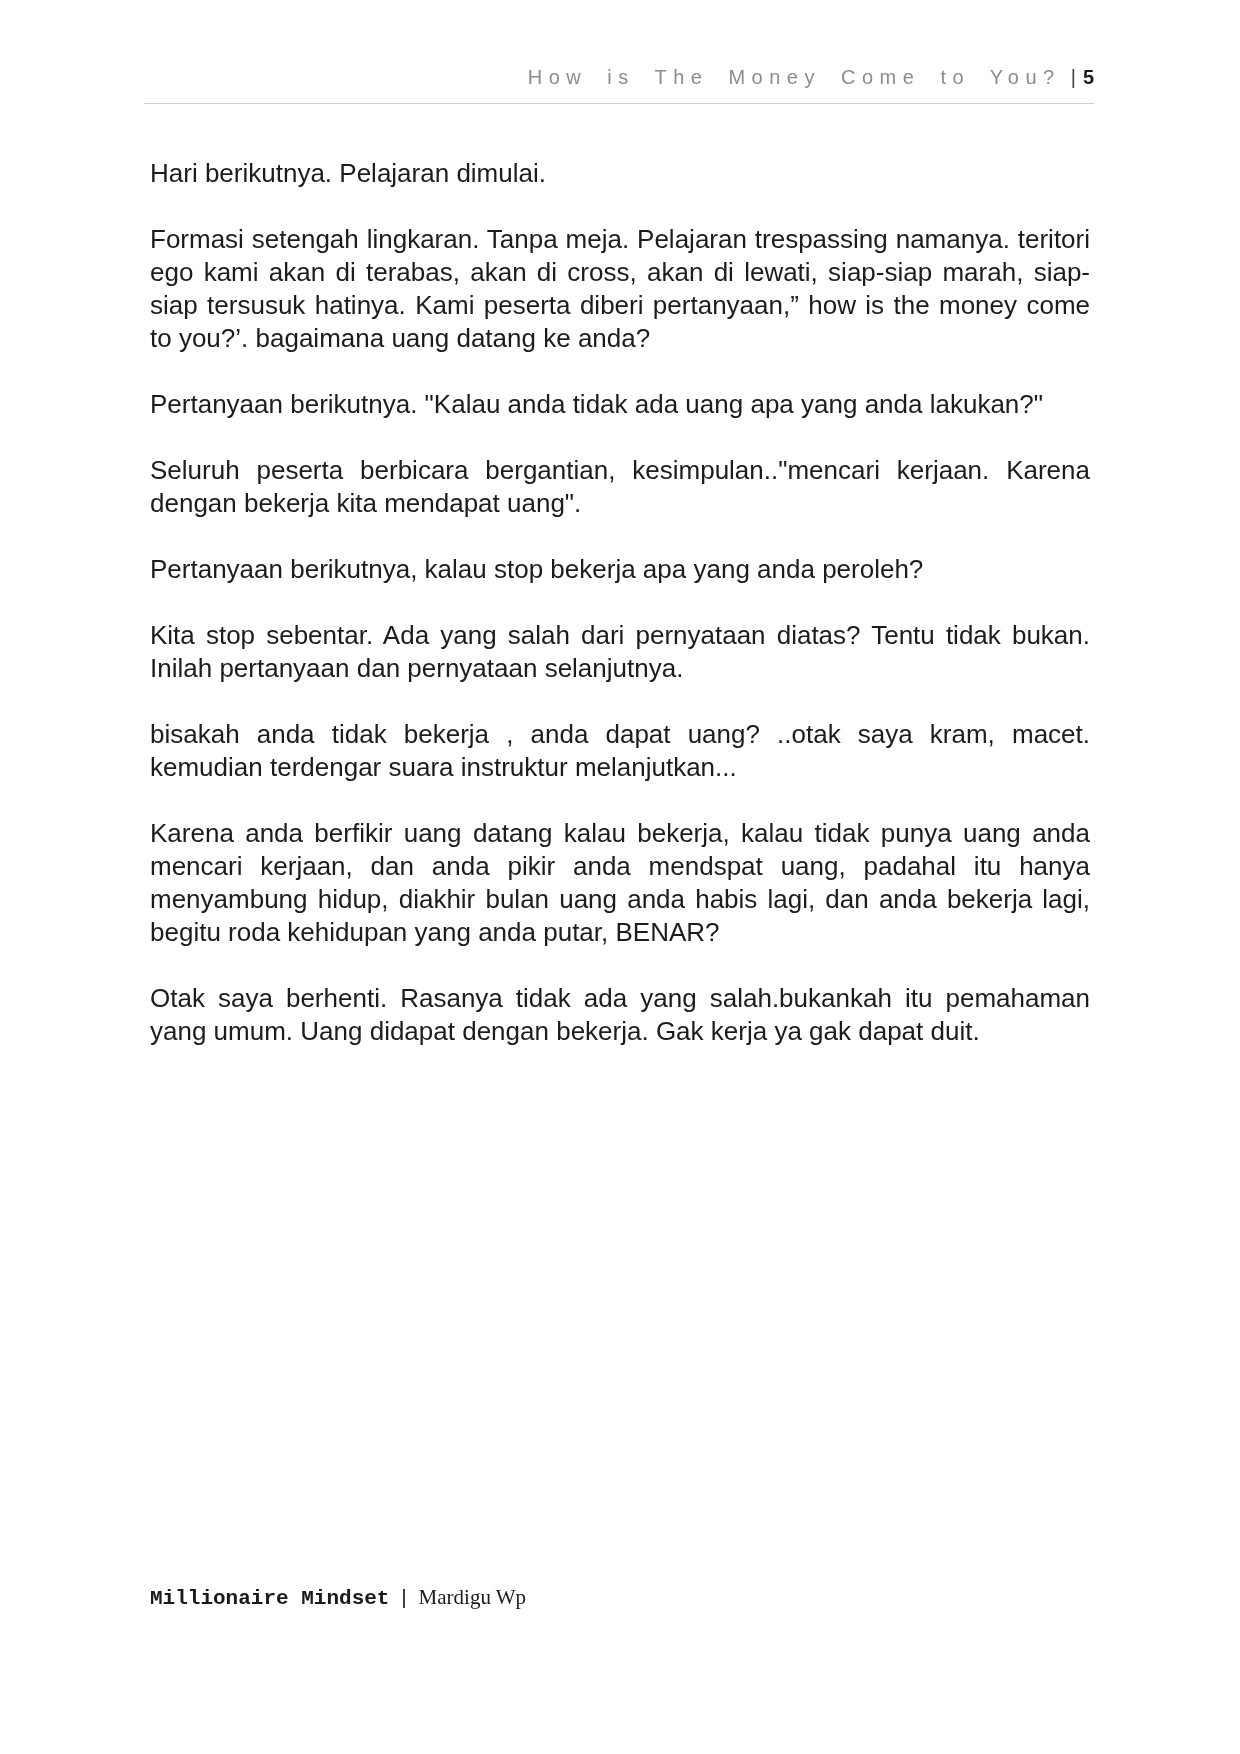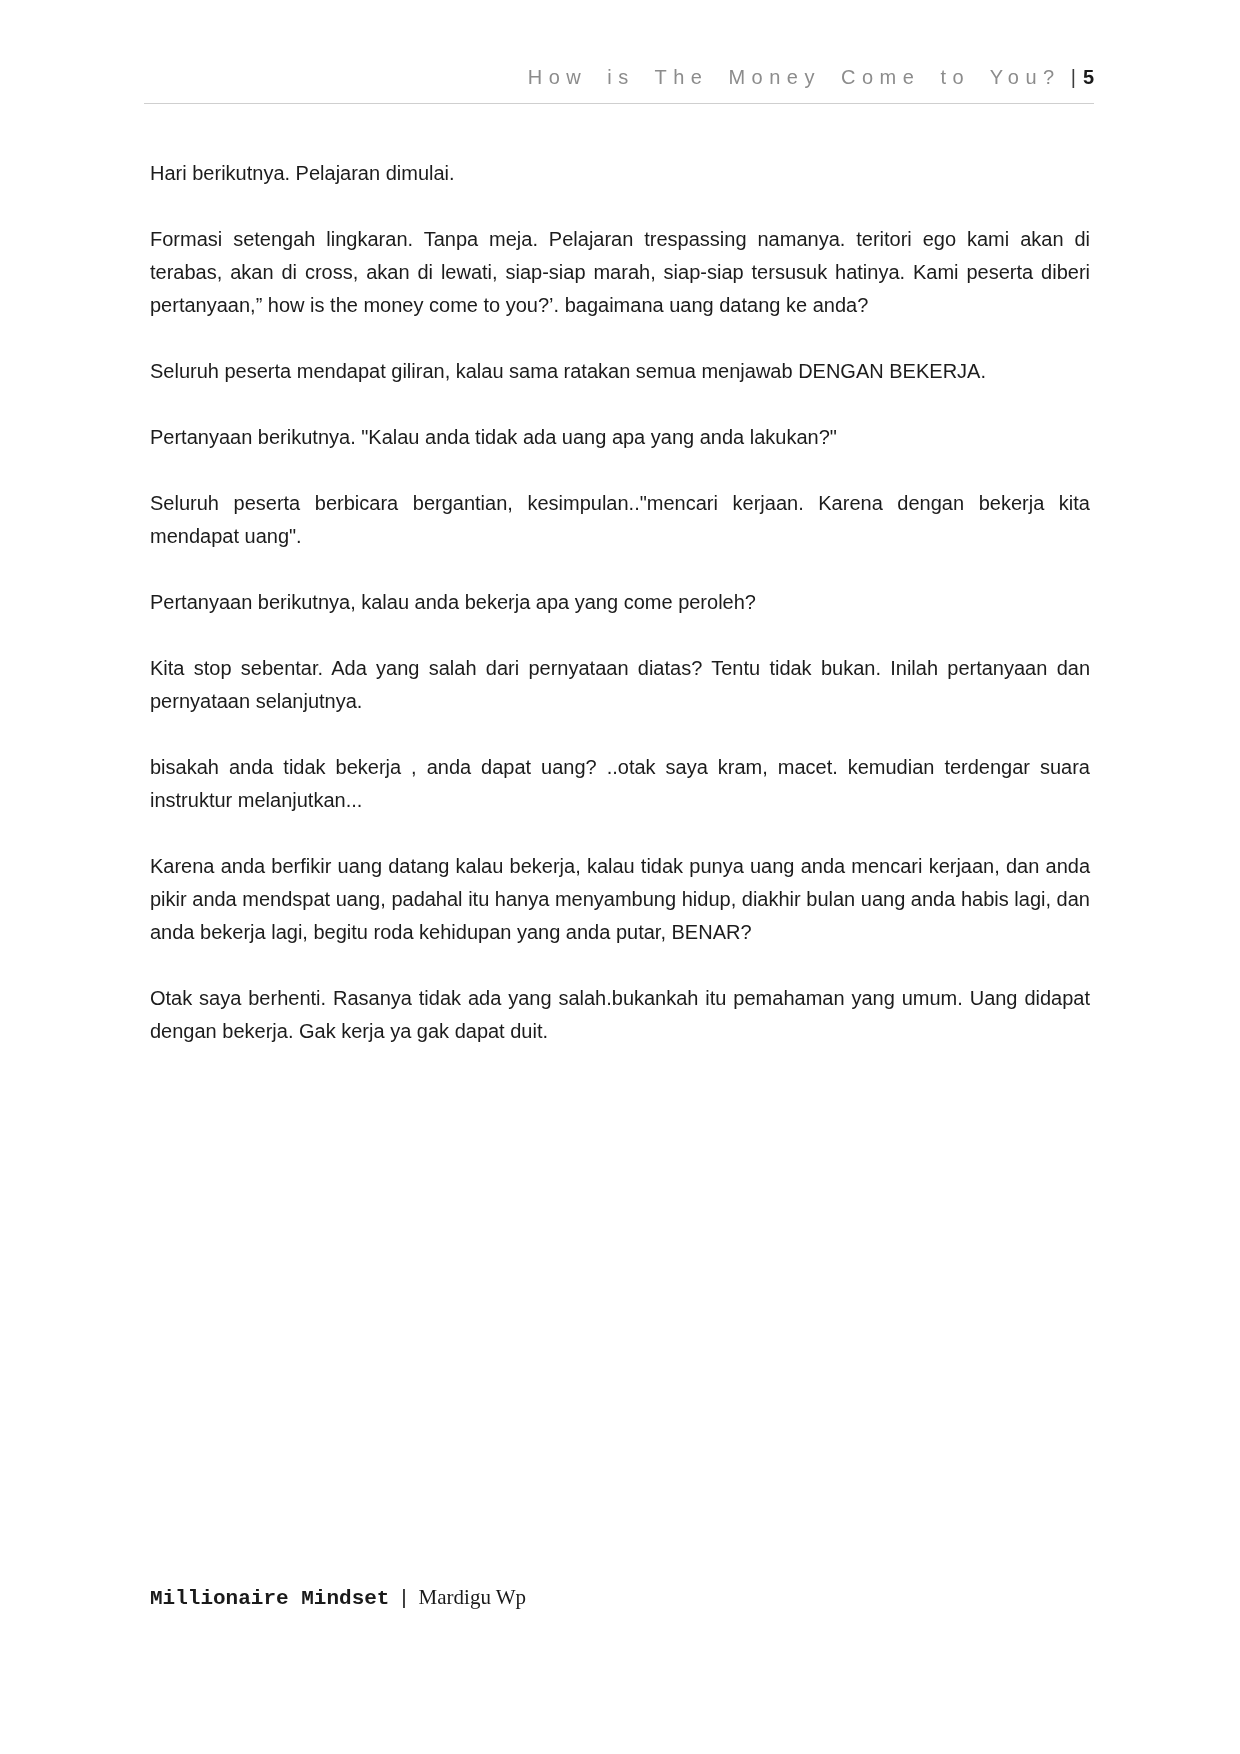--- a/index.html
+++ b/index.html
@@ -46,21 +46,21 @@
     left: 144px;
     width: 950px;
     height: 1px;
     background: #cfcfcf;
   }
   .page-body {
     position: absolute;
     top: 157px;
     left: 150px;
     width: 940px;
-    font-size: 20px;
+    font-size: 26px;
     line-height: 33px;
     color: #1c1c1c;
     text-align: justify;
   }
   .page-body p {
     margin: 0 0 33px 0;
   }
   .page-footer {
     position: absolute;
     top: 1585px;
@@ -89,24 +89,23 @@
 
   <div class="page-header">
     <span class="running-title">How is The Money Come to You?</span><span class="header-separator">|</span><span class="page-number">5</span>
   </div>
 
   <div class="header-rule"></div>
 
   <div class="page-body">
     <p>Hari berikutnya. Pelajaran dimulai.</p>
     <p>Formasi setengah lingkaran. Tanpa meja. Pelajaran trespassing namanya. teritori ego kami akan di terabas, akan di cross, akan di lewati, siap-siap marah, siap-siap tersusuk hatinya. Kami peserta diberi pertanyaan,” how is the money come to you?’. bagaimana uang datang ke anda?</p>
-    <p>Seluruh peserta mendapat giliran, kalau sama ratakan semua menjawab DENGAN BEKERJA.</p>
     <p>Pertanyaan berikutnya. "Kalau anda tidak ada uang apa yang anda lakukan?"</p>
     <p>Seluruh peserta berbicara bergantian, kesimpulan.."mencari kerjaan. Karena dengan bekerja kita mendapat uang".</p>
-    <p>Pertanyaan berikutnya, kalau anda bekerja apa yang come peroleh?</p>
+    <p>Pertanyaan berikutnya, kalau stop bekerja apa yang anda peroleh?</p>
     <p>Kita stop sebentar. Ada yang salah dari pernyataan diatas? Tentu tidak bukan. Inilah pertanyaan dan pernyataan selanjutnya.</p>
     <p>bisakah anda tidak bekerja , anda dapat uang? ..otak saya kram, macet. kemudian terdengar suara instruktur melanjutkan...</p>
     <p>Karena anda berfikir uang datang kalau bekerja, kalau tidak punya uang anda mencari kerjaan, dan anda pikir anda mendspat uang, padahal itu hanya menyambung hidup, diakhir bulan uang anda habis lagi, dan anda bekerja lagi, begitu roda kehidupan yang anda putar, BENAR?</p>
     <p>Otak saya berhenti. Rasanya tidak ada yang salah.bukankah itu pemahaman yang umum. Uang didapat dengan bekerja. Gak kerja ya gak dapat duit.</p>
   </div>
 
   <div class="page-footer">
     <span class="book-title">Millionaire Mindset</span>
     <span class="footer-separator">|</span>
     <span class="author-name">Mardigu Wp</span>

